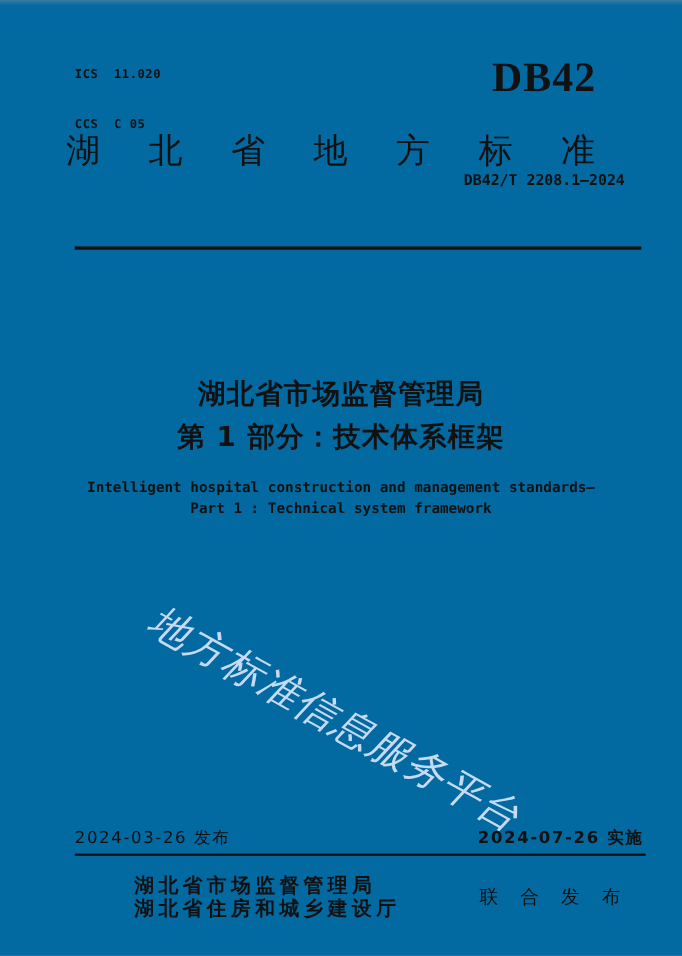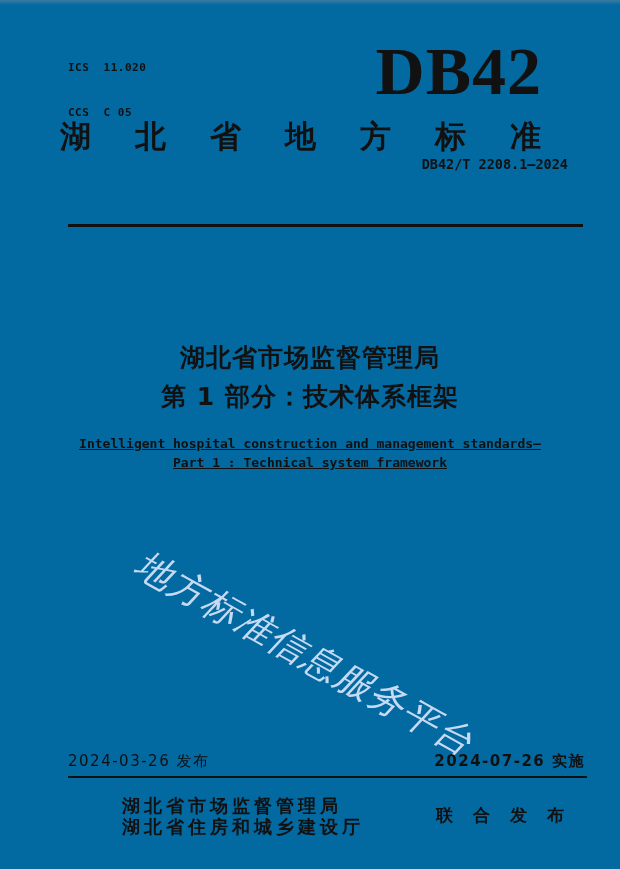--- a/index.html
+++ b/index.html
@@ -30,29 +30,29 @@
     font-weight: bold;
     line-height: 15px;
     letter-spacing: 0.5px;
     white-space: pre;
   }
   .logo {
     position: absolute;
     right: 78px; top: 42px;
     font-family: "Liberation Serif", "DejaVu Serif", serif;
     font-weight: bold;
-    font-size: 68px;
+    font-size: 38px;
     line-height: 58px;
     letter-spacing: 1px;
   }
   .standard-category {
     position: absolute;
     left: 60px; top: 116px;
     font-size: 31px;
-    font-weight: bold;
+    font-weight: normal;
     letter-spacing: 44px;
     white-space: nowrap;
     text-align: center;
   }
   .doc-number {
     position: absolute;
     right: 52px; top: 156px;
     font-family: "DejaVu Sans Mono", monospace;
     font-size: 13.5px;
     font-weight: bold;
@@ -77,21 +77,20 @@
   }
   .title-en {
     position: absolute;
     left: 0; top: 434px;
     width: 620px;
     text-align: center;
     font-family: "DejaVu Sans Mono", monospace;
     font-size: 13px;
     font-weight: bold;
     line-height: 19px;
-    text-decoration: underline;
   }
   .watermark {
     position: absolute;
     left: 150px; top: 540px;
     transform: rotate(29deg);
     transform-origin: left top;
     font-size: 37px;
     font-style: italic;
     letter-spacing: 1px;
     white-space: nowrap;
@@ -124,21 +123,21 @@
     font-size: 18px;
     font-weight: bold;
     letter-spacing: 4px;
     line-height: 21px;
     white-space: nowrap;
   }
   .joint-release {
     position: absolute;
     left: 436px; top: 804px;
     font-size: 17px;
-    font-weight: bold;
+    font-weight: normal;
     letter-spacing: 20px;
     white-space: nowrap;
   }
 </style>
 </head>
 <body>
 
 <div class="page">
 
   <div class="top-shade"></div>

